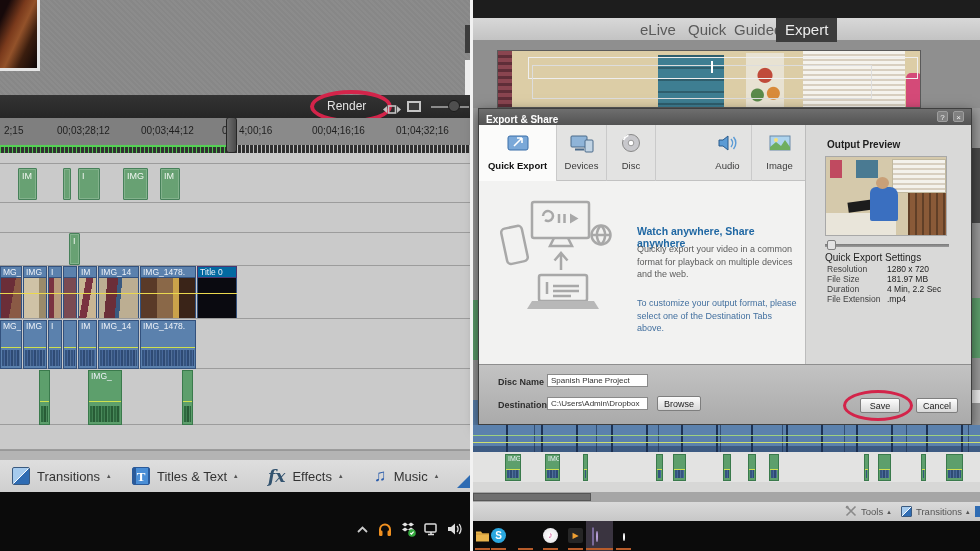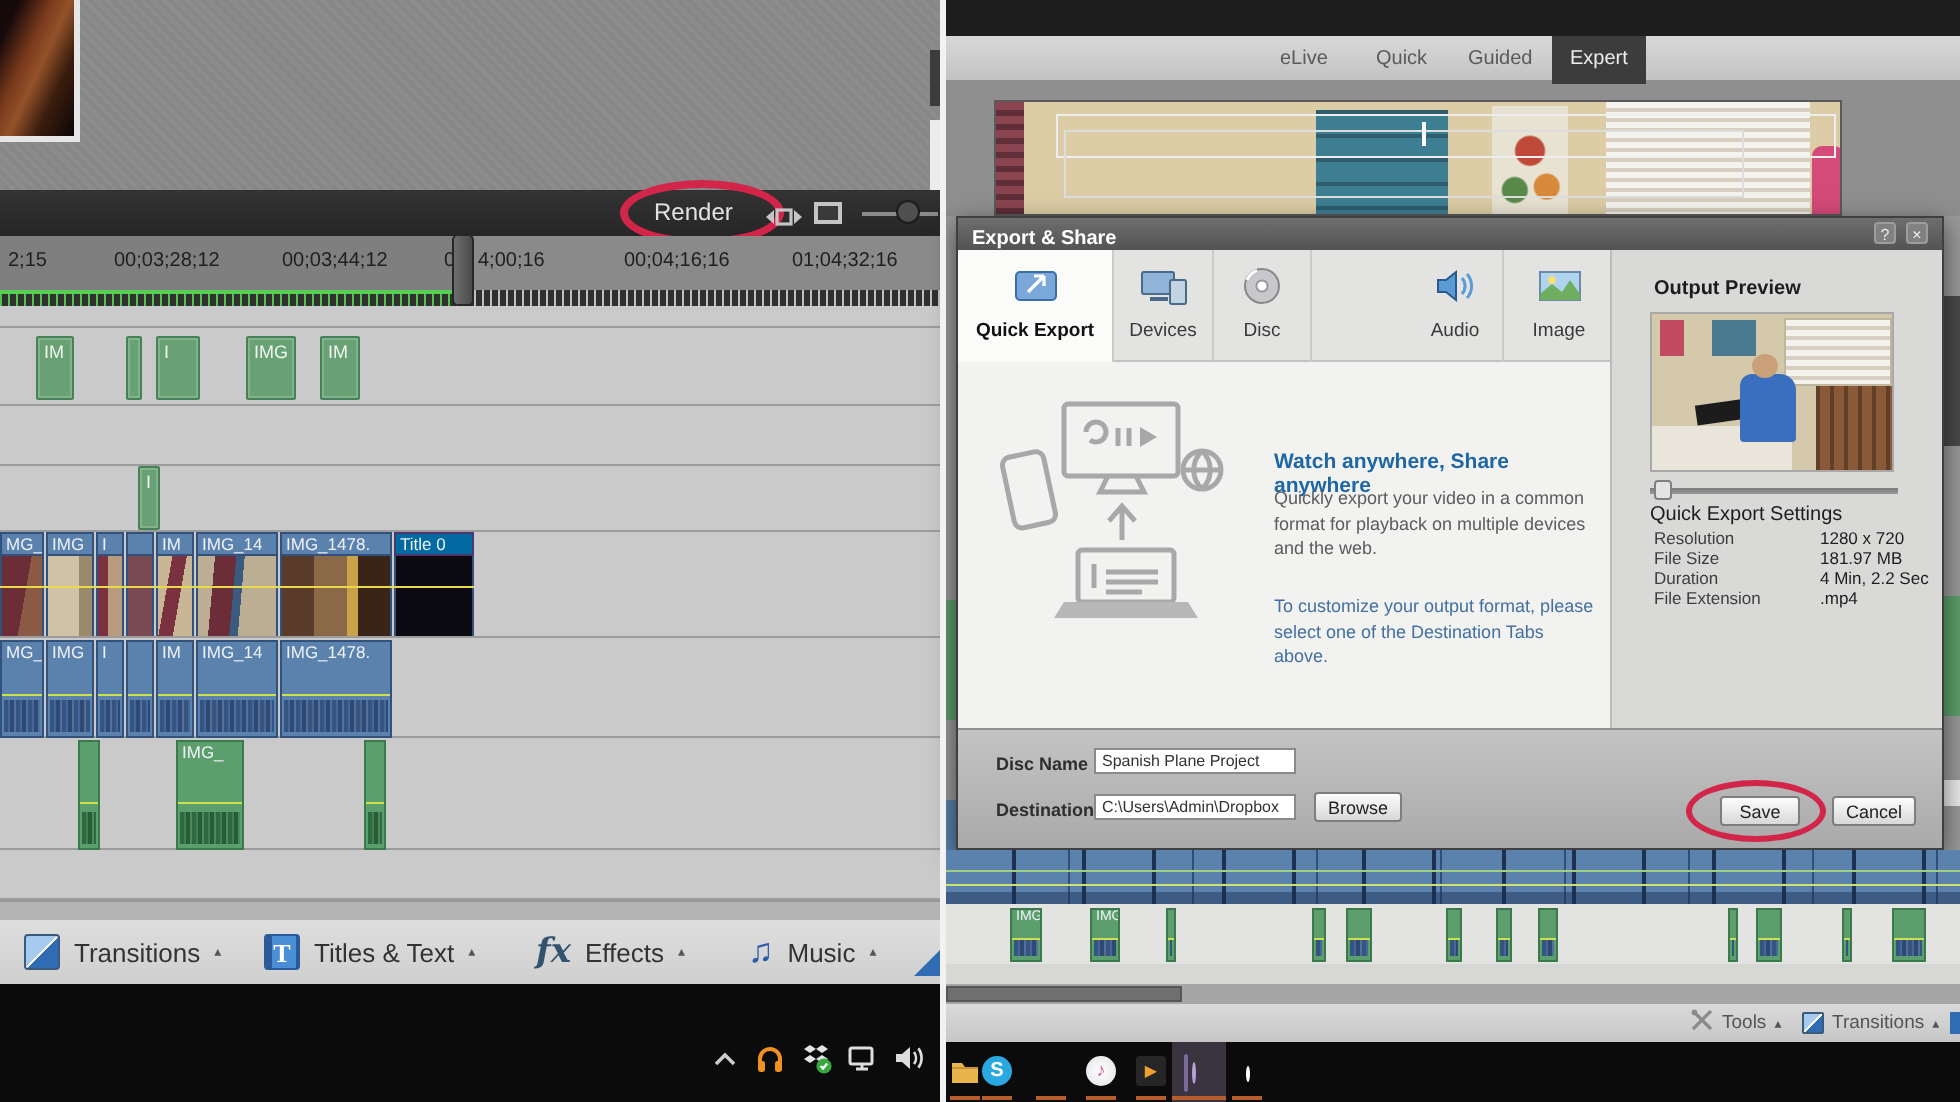--- a/index.html
+++ b/index.html
@@ -78,21 +78,21 @@
   .lt-taskbar { position:absolute; left:0; top:492px; width:471px; height:59px; background:#0b0b0b; }
   .tray { position:absolute; right:8px; top:29px; display:flex; gap:7px; align-items:center; }
   .tray svg { display:block; }
 
   .shot-divider { position:absolute; left:470px; top:0; width:3px; height:551px; background:#f2f2f2; z-index:20; }
 
   
   .rshot { position:absolute; left:473px; top:0; width:507px; height:551px; background:#0b0b0b; }
   .rt-topblack { position:absolute; left:0; top:0; width:507px; height:18px; background:#1d1d1d; }
   .rt-modebar { position:absolute; left:0; top:18px; width:507px; height:24px; background:linear-gradient(#d8d8d8,#c3c3c3); border-bottom:2px solid #8f8f8f; }
-  .mtab { position:absolute; top:0; height:24px; line-height:24px; font-size:10px; color:#5a5a5a; padding:0 9px; }
+  .mtab { position:absolute; top:0; height:24px; line-height:24px; font-size:15px; color:#5a5a5a; padding:0 9px; }
   .mtab.active { background:#3c3c3c; color:#ececec; }
 
   .rt-prevstrip { position:absolute; left:0; top:42px; width:507px; height:66px; background:#8f8f8f; }
   .rt-video { position:absolute; left:24px; top:8px; width:424px; height:58px; background:#dccda6; overflow:hidden; border:1px solid #5a5a5a; }
   .rv-left { position:absolute; left:0; top:0; width:14px; height:100%; background:repeating-linear-gradient(180deg,#8a4550 0 4px,#5f2e38 4px 7px); }
   .rv-shelf { position:absolute; left:160px; top:4px; width:66px; height:100%; background:#3e7e92;
     background-image:repeating-linear-gradient(180deg,rgba(0,0,0,.25) 0 2px,transparent 2px 12px); }
   .rv-poster { position:absolute; left:248px; top:2px; width:38px; height:100%; background:#e8e2d2;
     background-image:radial-gradient(circle at 50% 40%, #c04a3a 0 7px, transparent 8px),radial-gradient(circle at 30% 75%, #5a8a4a 0 6px, transparent 7px),radial-gradient(circle at 72% 72%, #d88a3a 0 6px, transparent 7px); }
   .rv-window { position:absolute; left:305px; top:0; width:102px; height:100%;
@@ -138,21 +138,21 @@
   .ot-shelf { position:absolute; left:82px; top:36px; width:40px; height:44px; background:#8a5a38;
     background-image:repeating-linear-gradient(90deg,rgba(0,0,0,.3) 0 2px,transparent 2px 7px); }
   .ot-table { position:absolute; left:0; top:56px; width:70px; height:24px; background:#e9e5da; }
   .ot-person { position:absolute; left:44px; top:30px; width:28px; height:34px; background:#3a6fc0; border-radius:6px 8px 2px 2px; }
   .ot-head { position:absolute; left:50px; top:20px; width:13px; height:12px; background:#c9a078; border-radius:50%; }
   .ot-laptop { position:absolute; left:22px; top:44px; width:26px; height:10px; background:#1c1c1c; transform:rotate(-8deg); }
   .op-slider { position:absolute; left:19px; top:119px; width:124px; height:3px; background:linear-gradient(#7a7a7a,#9a9a9a); }
   .op-knob { position:absolute; left:2px; top:-4px; width:9px; height:10px; background:#e3e3e3; border:1px solid #808080; border-radius:2px; }
   .qes-title { position:absolute; left:19px; top:127px; font-size:10px; font-weight:normal; color:#1d1d1d; }
   .qes-row { position:absolute; left:21px; width:135px; font-size:8.5px; color:#3e3e3e; }
-  .qes-row .qv { position:absolute; left:60px; color:#1e1e1e; white-space:nowrap;margin-left:23px; }
+  .qes-row .qv { position:absolute; left:60px; color:#1e1e1e; white-space:nowrap; }
 
   .dlg-form { position:absolute; left:0; bottom:0; right:0; height:60px; background:linear-gradient(#c3c3c3,#aaaaaa); border-top:1px solid #8e8e8e; }
   .flabel { position:absolute; left:19px; font-size:9px; font-weight:bold; color:#2e2e2e; }
   .finput { position:absolute; left:68px; width:101px; height:13px; background:#fff; border:1px solid #8a8a8a;
     font-size:8px; color:#333; padding:0 3px; font-family:inherit; }
   .fbtn { position:absolute; height:15px; background:linear-gradient(#fdfdfd,#d8d8d8); border:1px solid #7e7e7e;
     border-radius:2px; font-size:9px; color:#222; font-family:inherit; }
   .save-circle { position:absolute; left:364px; top:25px; width:70px; height:31px; border:3px solid #d3244a; border-radius:50%; z-index:5; }
 
   

